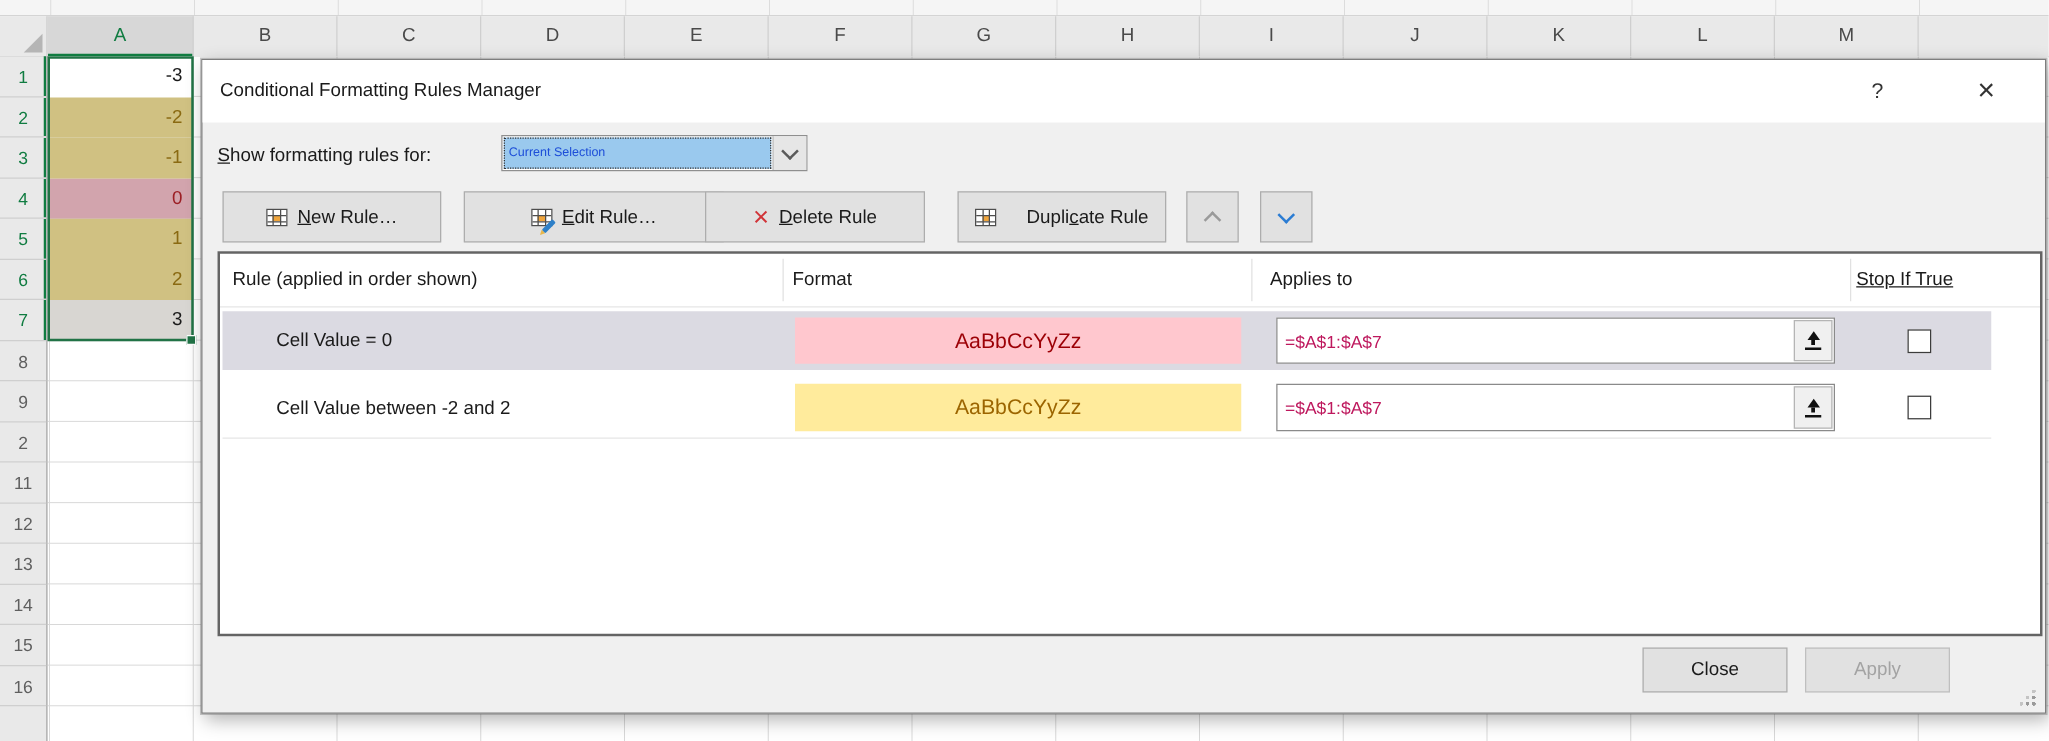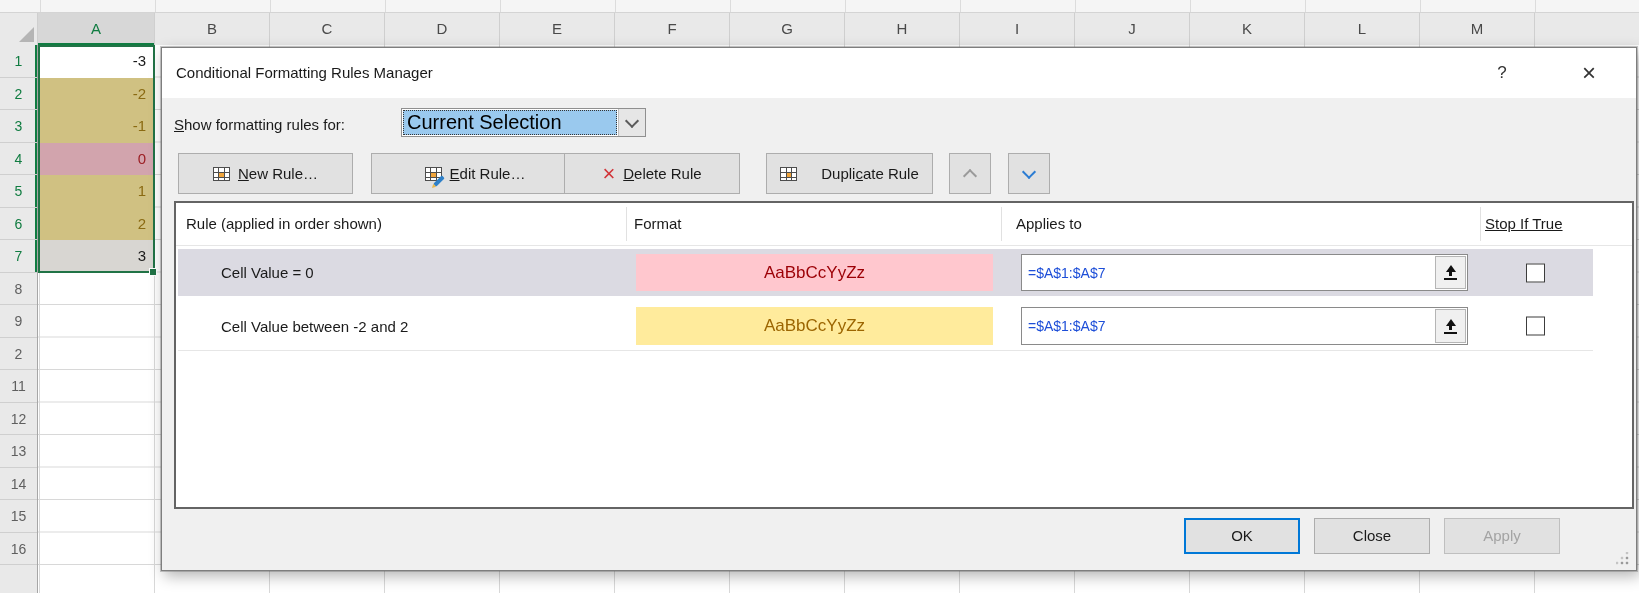--- a/index.html
+++ b/index.html
@@ -75,21 +75,21 @@
     color:#333;cursor:default;
   }
   .help-btn{right:119px;font-size:17px;}
   .close-btn{right:32px;font-size:24px;font-weight:300;}
   .show-label{position:absolute;left:12px;top:62px;height:30px;line-height:30px;}
   .combo{
     position:absolute;left:239px;top:60px;width:245px;height:29px;background:#ffffff;
     border:1px solid #8f8f8f;box-sizing:border-box;display:flex;
   }
   .combo-text{
-    flex:1;margin:1px;padding:0 4px;line-height:25px;font-size:20px;color:#000000;
+    flex:1;margin:1px;padding:0 4px;line-height:25px;font-size:10px;color:#1d4ed8;
     outline:1px dotted #333;outline-offset:-1px;white-space:nowrap;overflow:hidden;
   }
   .combo-arrow{
     width:26px;border-left:1px solid #c0c0c0;background:#e6e6e6;position:relative;
   }
   .chev{
     position:absolute;left:50%;top:50%;width:8px;height:8px;border:solid #5a5a5a;
     border-width:0 2px 2px 0;
   }
   .chev.down{transform:translate(-50%,-70%) rotate(45deg);}
@@ -136,21 +136,21 @@
   .rule-row{position:absolute;left:2px;width:1415px;}
   .rule-row.selected{background:#dbdae2;}
   .rule-text{position:absolute;left:43px;top:0;bottom:0;display:flex;align-items:center;font-size:15px;color:#1a1a1a;white-space:nowrap;}
   .swatch{
     position:absolute;left:458px;width:357px;top:5px;bottom:5px;
     display:flex;align-items:center;justify-content:center;font-size:17px;
   }
   .applies-wrap{position:absolute;left:843px;width:447px;top:5px;bottom:5px;}
   .applies-input{
     position:absolute;inset:0;border:1px solid #8a8a8a;background:#fff;box-sizing:border-box;
-    font-family:"Liberation Sans",sans-serif;font-size:14px;padding:0 38px 0 6px;color:#1d4ed8;
+    font-family:"Liberation Sans",sans-serif;font-size:14px;padding:0 38px 0 6px;color:#be185d;
   }
   .range-btn{
     position:absolute;right:2px;top:2px;bottom:2px;width:31px;background:#f0f0f0;
     border:1px solid #b5b5b5;box-sizing:border-box;
     display:flex;flex-direction:column;align-items:center;justify-content:center;
   }
   .arr-head{width:0;height:0;border:5px solid transparent;border-top:none;border-bottom:7px solid #111;}
   .arr-stem{width:3px;height:4px;background:#111;}
   .arr-bar{width:13px;height:2px;background:#111;margin-top:2px;}
   .stop-check{
@@ -314,18 +314,17 @@
           <div class="arr-stem"></div>
           <div class="arr-bar"></div>
         </div>
       </div>
       <input type="checkbox" class="stop-check" style="">
     </div>
 
     <div class="row-divider" style="top:147px;"></div>
   </div>
 
-  <div class="dlg-btn default" style="left:1022px;">OK</div>
   <div class="dlg-btn" style="left:1152px;">Close</div>
   <div class="dlg-btn disabled" style="left:1282px;">Apply</div>
 
   <div class="grip"></div>
 </div>
 
 </body></html>

